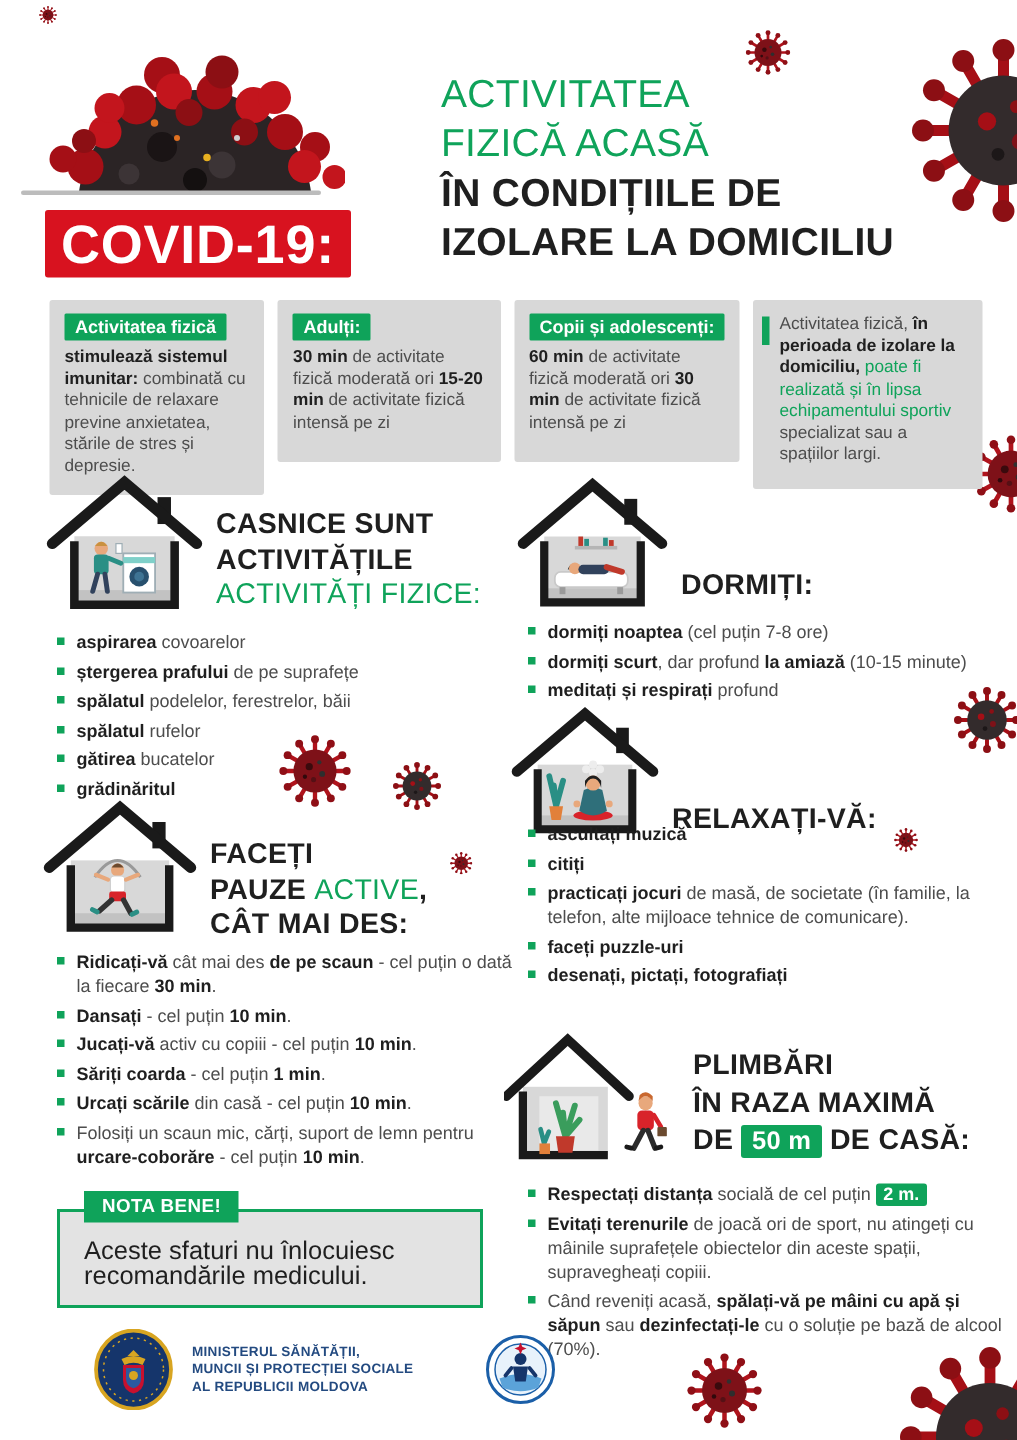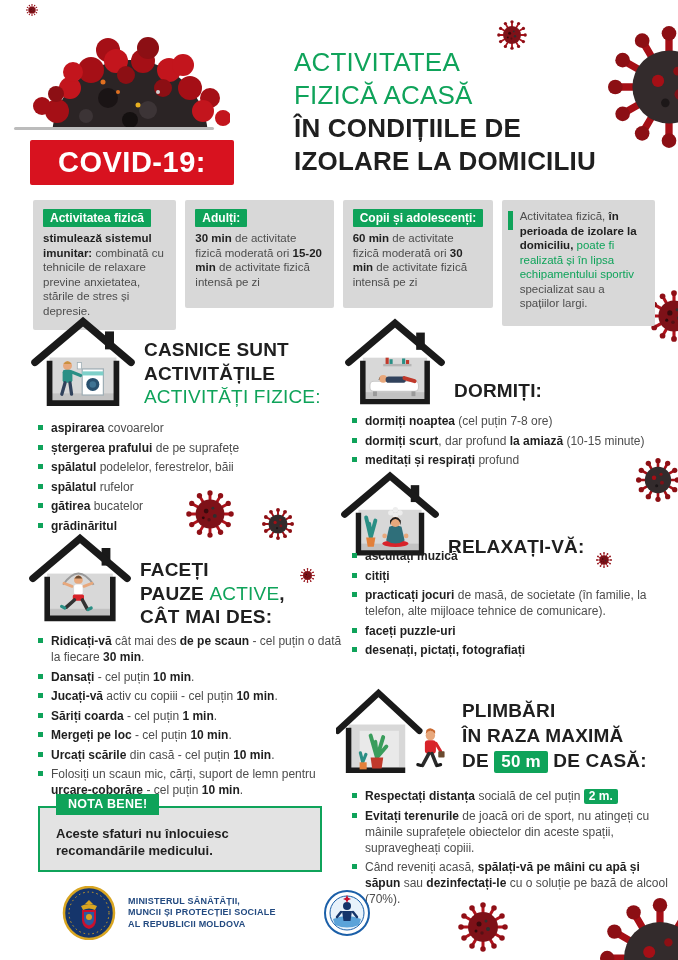--- a/index.html
+++ b/index.html
@@ -14,21 +14,21 @@
   html,body{background:#fff}
   body{font-family:"Liberation Sans","DejaVu Sans",sans-serif}
   .page{position:relative;width:678px;height:960px;margin:0 auto;background:#ffffff;overflow:hidden}
 
   
   .virus{position:absolute;pointer-events:none;z-index:0}
 
   
   .shelf-line{position:absolute;left:14px;top:127px;width:200px;height:3px;background:#bcbcbc;border-radius:2px;z-index:1}
   .covid-box{position:absolute;left:30px;top:140px;width:204px;height:45px;background:var(--red);border-radius:2px;display:flex;align-items:center;justify-content:center;z-index:2}
-  .covid-box span{color:#fff;font-size:29px;font-weight:800;letter-spacing:.5px}
+  .covid-box span{color:#fff;font-size:36px;font-weight:800;letter-spacing:.5px}
   .title-block{position:absolute;left:294px;top:46px;z-index:2}
   .title-line{font-size:26px;line-height:33px;font-weight:800;letter-spacing:.2px;white-space:nowrap}
 
   
   .info-row{position:absolute;left:33px;top:200px;width:622px;display:flex;gap:9px;align-items:flex-start;z-index:2}
   .info-box{background:var(--box-gray);border-radius:2px;padding:9px 10px 12px;font-size:11.5px;line-height:14.5px;color:var(--text-reg)}
   .info-box .info-tag{display:inline-block;background:var(--green);color:#fff;font-weight:700;font-size:12px;line-height:14px;padding:2px 7px;border-radius:1px;margin-bottom:4px;white-space:nowrap}
   .ib-1{width:145px;min-height:118px}
   .ib-2{width:150px;min-height:108px}
   .ib-3{width:150px;min-height:108px}
@@ -68,21 +68,21 @@
   #sec-relaxati-bullets{left:352px;top:548px;width:322px}
 
   #sec-plimbari-head{left:336px;top:686px}
   #sec-plimbari-head .head-text{padding-top:12px}
   #sec-plimbari-head .h-line{line-height:25px}
   #sec-plimbari-bullets{left:352px;top:788px;width:322px}
 
   
   .nota-tab{position:absolute;left:56px;top:794px;background:var(--green);color:#fff;font-size:12.5px;font-weight:700;padding:3px 12px 4px;z-index:3;letter-spacing:.3px}
   .nota-box{position:absolute;left:38px;top:806px;width:284px;height:66px;background:#E3E3E3;border:2px solid var(--green);z-index:2;display:flex;align-items:center}
-  .nota-box p{padding:6px 16px 0;font-size:13px;line-height:17px;font-weight:700;color:var(--text-dark)}
+  .nota-box p{padding:6px 16px 0;font-size:17px;line-height:17px;font-weight:400;color:var(--text-dark)}
 
   
   .footer{position:absolute;left:62px;top:886px;display:flex;align-items:center;z-index:2}
   .ministry-text{margin-left:12px;width:165px;font-size:9px;line-height:11.5px;font-weight:700;color:var(--footer-blue);letter-spacing:.2px;text-transform:uppercase}
   .logo2{margin-left:30px}
 </style>
 </head>
 <body>
 
 <div class="page">
@@ -346,21 +346,20 @@
       <div class="h-line"><span class="sg-b">FACEȚI</span></div>
       <div class="h-line"><span class="sg-b">PAUZE </span><span class="sg-g">ACTIVE</span><span class="sg-b">,</span></div>
       <div class="h-line"><span class="sg-b">CÂT MAI DES:</span></div>
     </div>
   </div>
   <ul class="bullets" id="sec-pauze-bullets">
     <li><span class="sg-b">Ridicați-vă</span><span class="sg-r"> cât mai des </span><span class="sg-b">de pe scaun</span><span class="sg-r"> - cel puțin o dată la fiecare </span><span class="sg-b">30 min</span><span class="sg-r">.</span></li>
     <li><span class="sg-b">Dansați</span><span class="sg-r"> - cel puțin </span><span class="sg-b">10 min</span><span class="sg-r">.</span></li>
     <li><span class="sg-b">Jucați-vă</span><span class="sg-r"> activ cu copiii - cel puțin </span><span class="sg-b">10 min</span><span class="sg-r">.</span></li>
     <li><span class="sg-b">Săriți coarda</span><span class="sg-r"> - cel puțin </span><span class="sg-b">1 min</span><span class="sg-r">.</span></li>
-    <li><span class="sg-b">Mergeți pe loc</span><span class="sg-r"> - cel puțin </span><span class="sg-b">10 min</span><span class="sg-r">.</span></li>
     <li><span class="sg-b">Urcați scările</span><span class="sg-r"> din casă - cel puțin </span><span class="sg-b">10 min</span><span class="sg-r">.</span></li>
     <li><span class="sg-r">Folosiți un scaun mic, cărți, suport de lemn pentru </span><span class="sg-b">urcare-coborăre</span><span class="sg-r"> - cel puțin </span><span class="sg-b">10 min</span><span class="sg-r">.</span></li>
   </ul>
 
   <div class="sec-head" id="sec-relaxati-head">
     <svg width="100" height="96" viewBox="0 0 130 115">
       <rect x="92" y="20" width="11" height="22" fill="#1A1A1A"></rect>
       <rect x="24" y="52" width="82" height="56" fill="#D8D8D8"></rect>
       <rect x="24" y="96" width="82" height="12" fill="#C2C2C2"></rect>
       <path d="M6,58 L65,8 L124,58" stroke="#1A1A1A" stroke-width="9" fill="none" stroke-linecap="round"></path>

